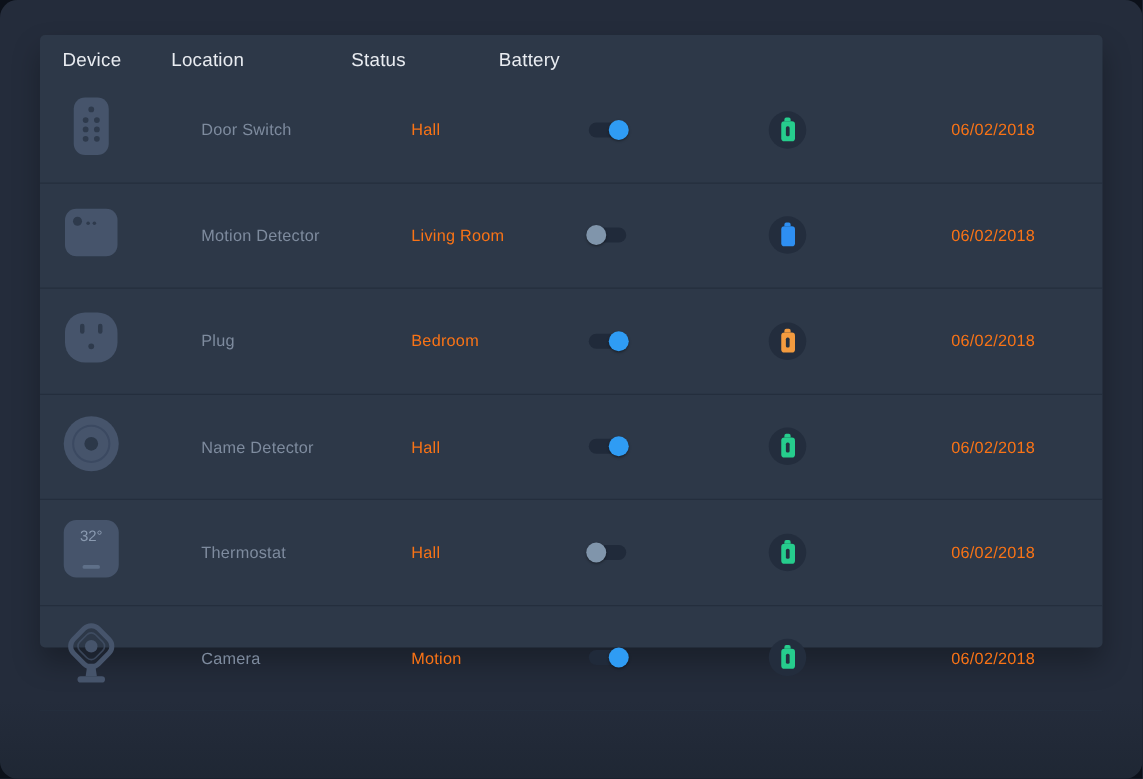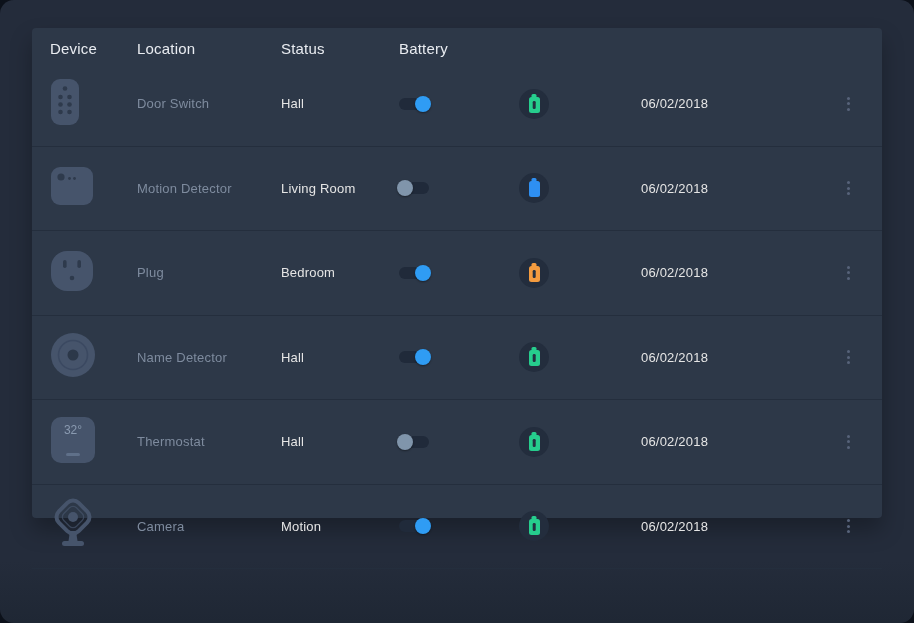--- a/index.html
+++ b/index.html
@@ -31,24 +31,25 @@
     padding:0 14px 0 18px;
     box-sizing:border-box;
   }
   .thead{height:34px;padding-top:6px;}
   .th{
     color:#e9ecf1;font-size:15px;font-weight:400;letter-spacing:.2px;
   }
   .row{
     height:84.5px;
     border-bottom:1px solid #242e3d;
-  }
-  .devcell{width:46px;display:flex;align-items:center;}
+    gap:24px;
+  }
+  .devcell{width:46px;display:flex;justify-content:center;align-items:center;}
   .name{color:#7e8b9e;font-size:13px;letter-spacing:.2px;}
-  .muted{color:#e5e5e5;font-size:13px;letter-spacing:.2px;}
+  .muted{color:#f97316;font-size:13px;letter-spacing:.2px;}
   
   .toggle{
     width:30px;height:12px;border-radius:7px;background:#202a3a;
     position:relative;cursor:pointer;
   }
   .toggle .knob{
     width:16px;height:16px;border-radius:50%;
     position:absolute;top:-2px;
     box-shadow:0 1px 2px rgba(0,0,0,.4);
   }

